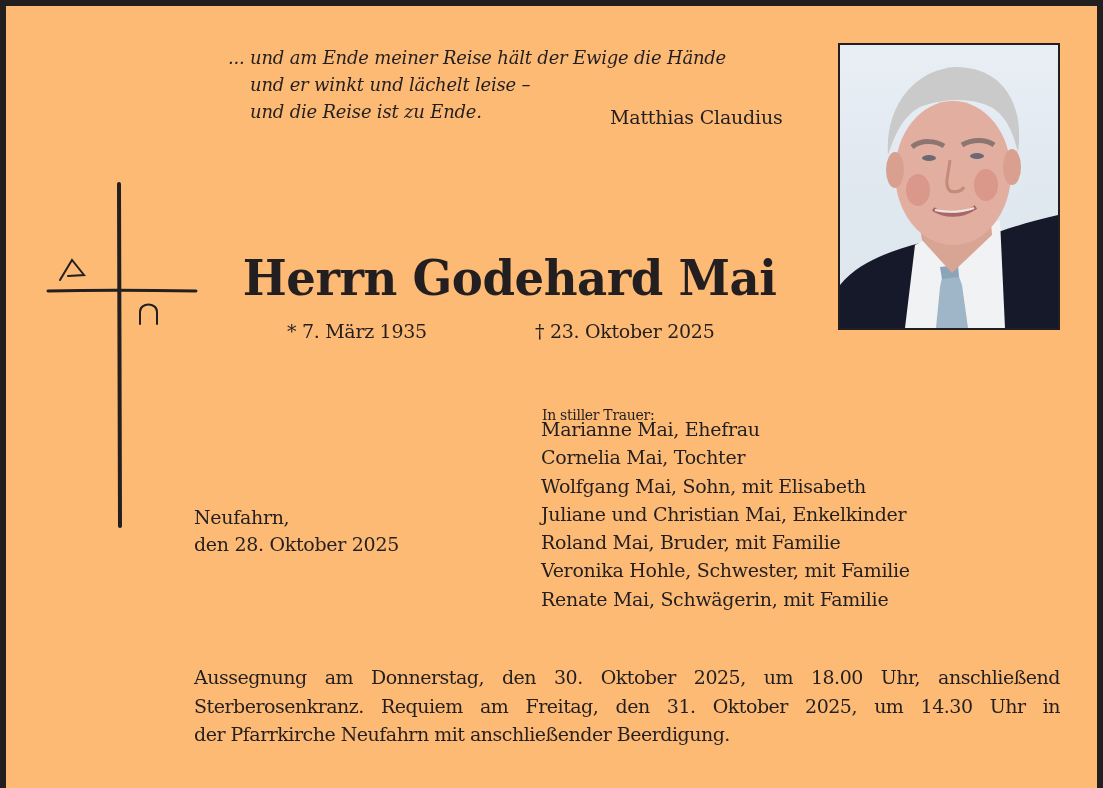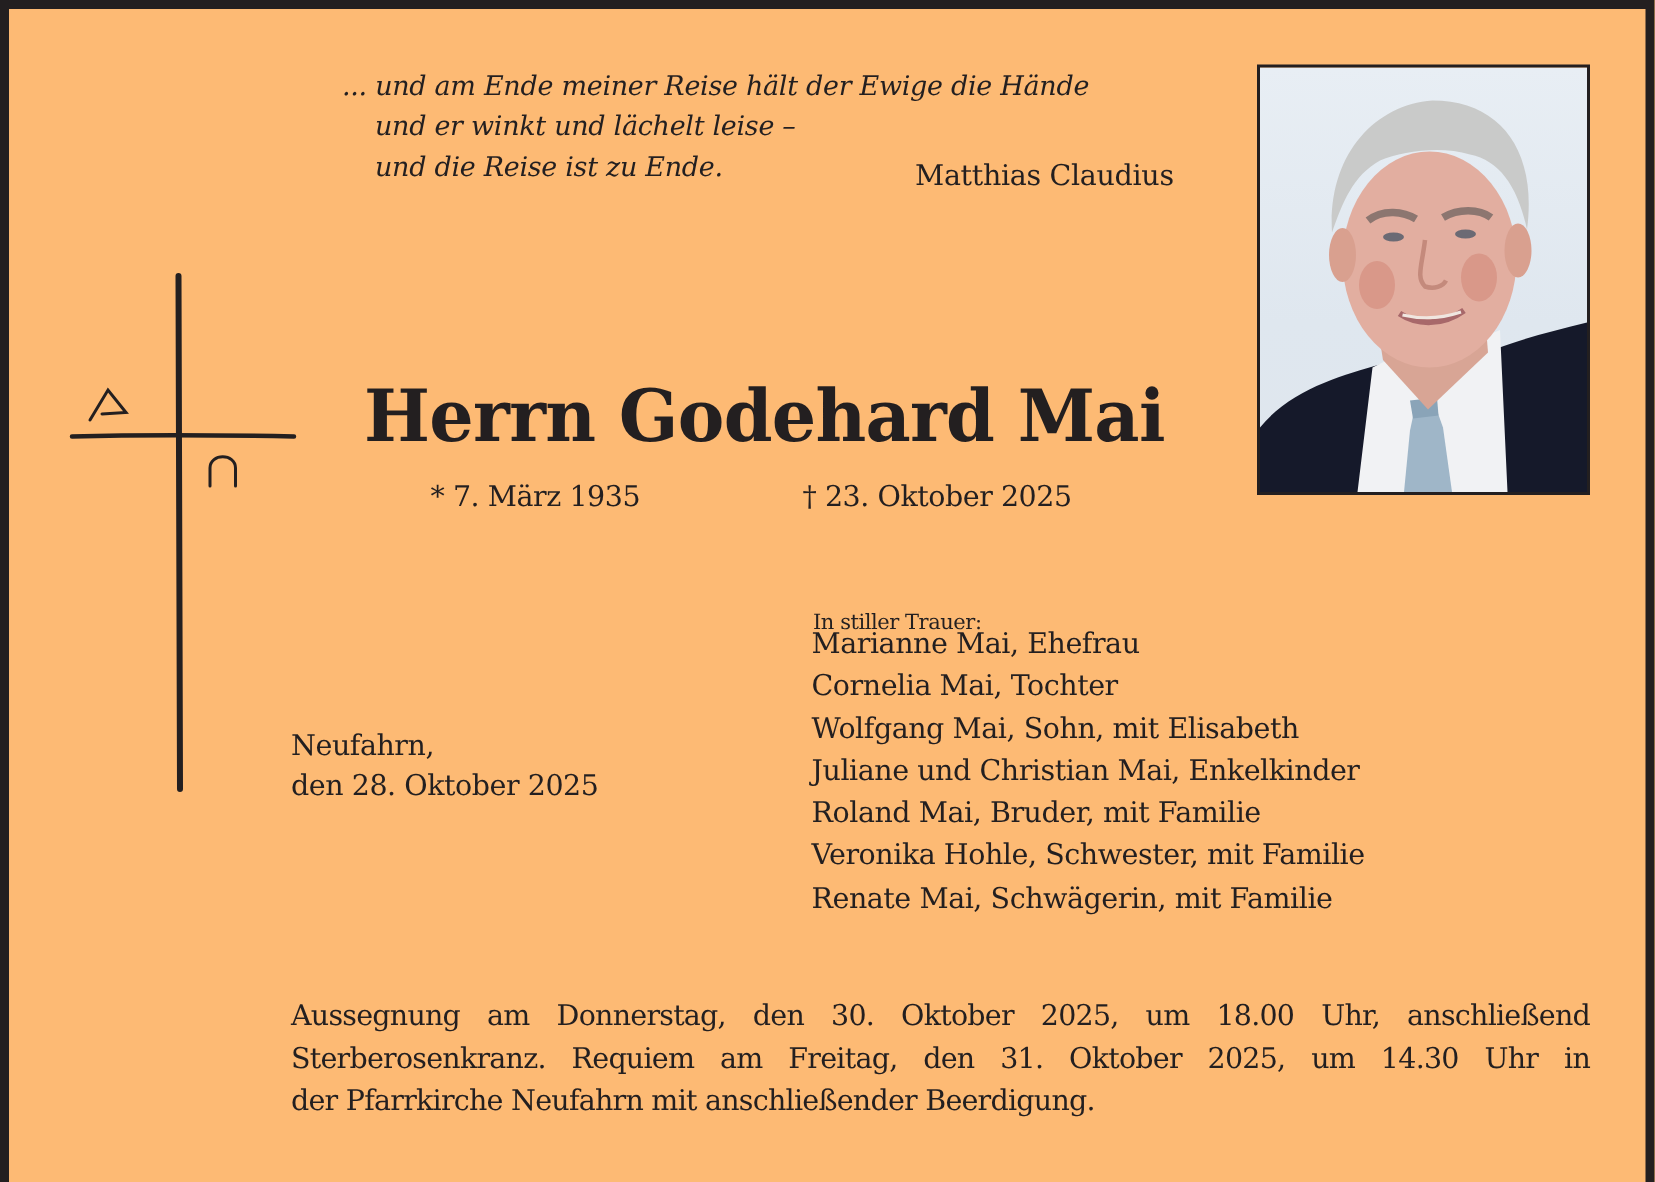--- a/index.html
+++ b/index.html
@@ -46,21 +46,21 @@
       overflow: hidden;
     }
     .cross { left: 40px; top: 170px; width: 160px; height: 360px; }
     .mourning-title { left: 536px; top: 370px; font-size: 14px; letter-spacing: -0.3px; margin-top: 31px; }
     .mourners {
       left: 535px; top: 409px; font-size: 19px; line-height: 28.3px;
       letter-spacing: -0.3px;
     }
     .mourners div { white-space: nowrap; }
     .mourners b { font-weight: normal; }
-    .place { left: 188px; top: 478px; font-size: 19px; line-height: 27px; letter-spacing: -0.3px; }
+    .place { left: 188px; top: 498px; font-size: 19px; line-height: 27px; letter-spacing: -0.3px; }
     .place span { display: block; }
     .service {
       left: 188px; top: 657px; width: 866px;
       font-size: 19px; line-height: 28.5px; letter-spacing: -0.5px;
       text-align: justify; white-space: normal;
     }
     .service span { display: block; text-align-last: justify; }
     .service span.last { text-align-last: left; }
   </style>
 </head>

